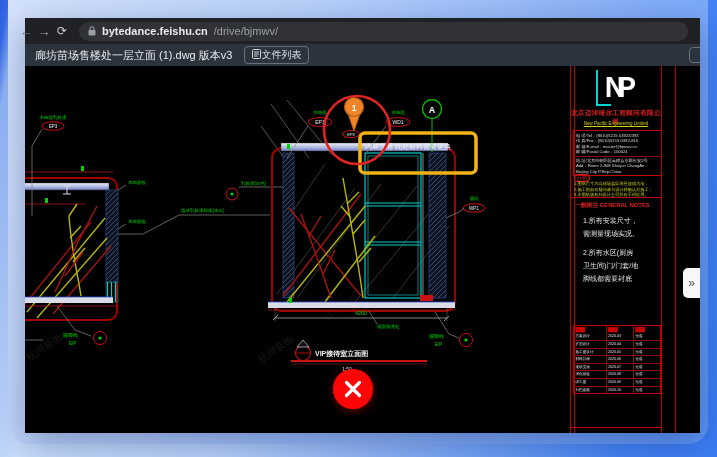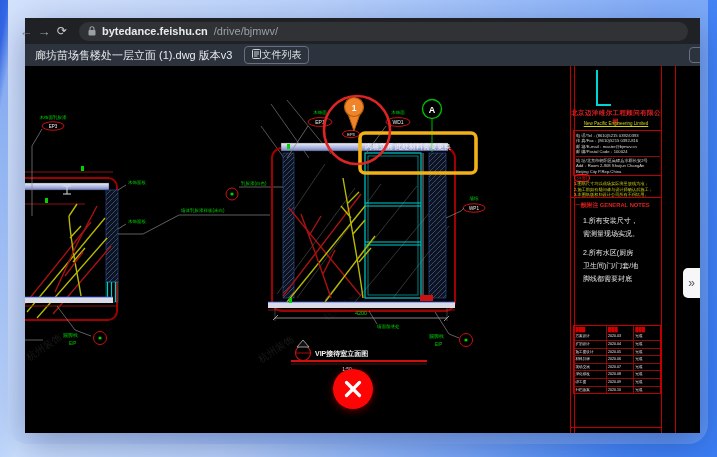--- a/index.html
+++ b/index.html
@@ -234,20 +234,21 @@
           <g>
             <path d="M322.5,46.5 L329,65 L335.5,46.5 Z" fill="#f08428" stroke="#b05a0e" stroke-width="1"></path>
             <circle cx="329" cy="41" r="9.5" fill="#f08428" stroke="#b05a0e" stroke-width="1.2"></circle>
             <text x="329" y="44.5" text-anchor="middle" fill="#fff" font-size="8.5" font-weight="bold">1</text>
           </g>
         </g>
       </svg>
 
       <div id="tblock">
         <div class="red-vline" style="left:3px;"></div>
+        <div id="logo">NP</div>
         <div class="cyanL-v"></div>
         <div class="cyanL-h"></div>
         <div id="company-cn">北京迈洋维尔工程顾问有限公司</div>
         <div id="company-en">New Pacific Engineering Limited</div>
         <div id="contactbox">
           <div>电 话/Tel：(8610)5215 0392/0393</div>
           <div>传 真/Fax：(8610)5215 0392-816</div>
           <div>邮 箱/E-mail：master@bjmwv.cn</div>
           <div>邮 编/Postal Code：100024</div>
           <div class="cl5">地 址/北京市朝阳区高碑店水郡长安2号</div>

